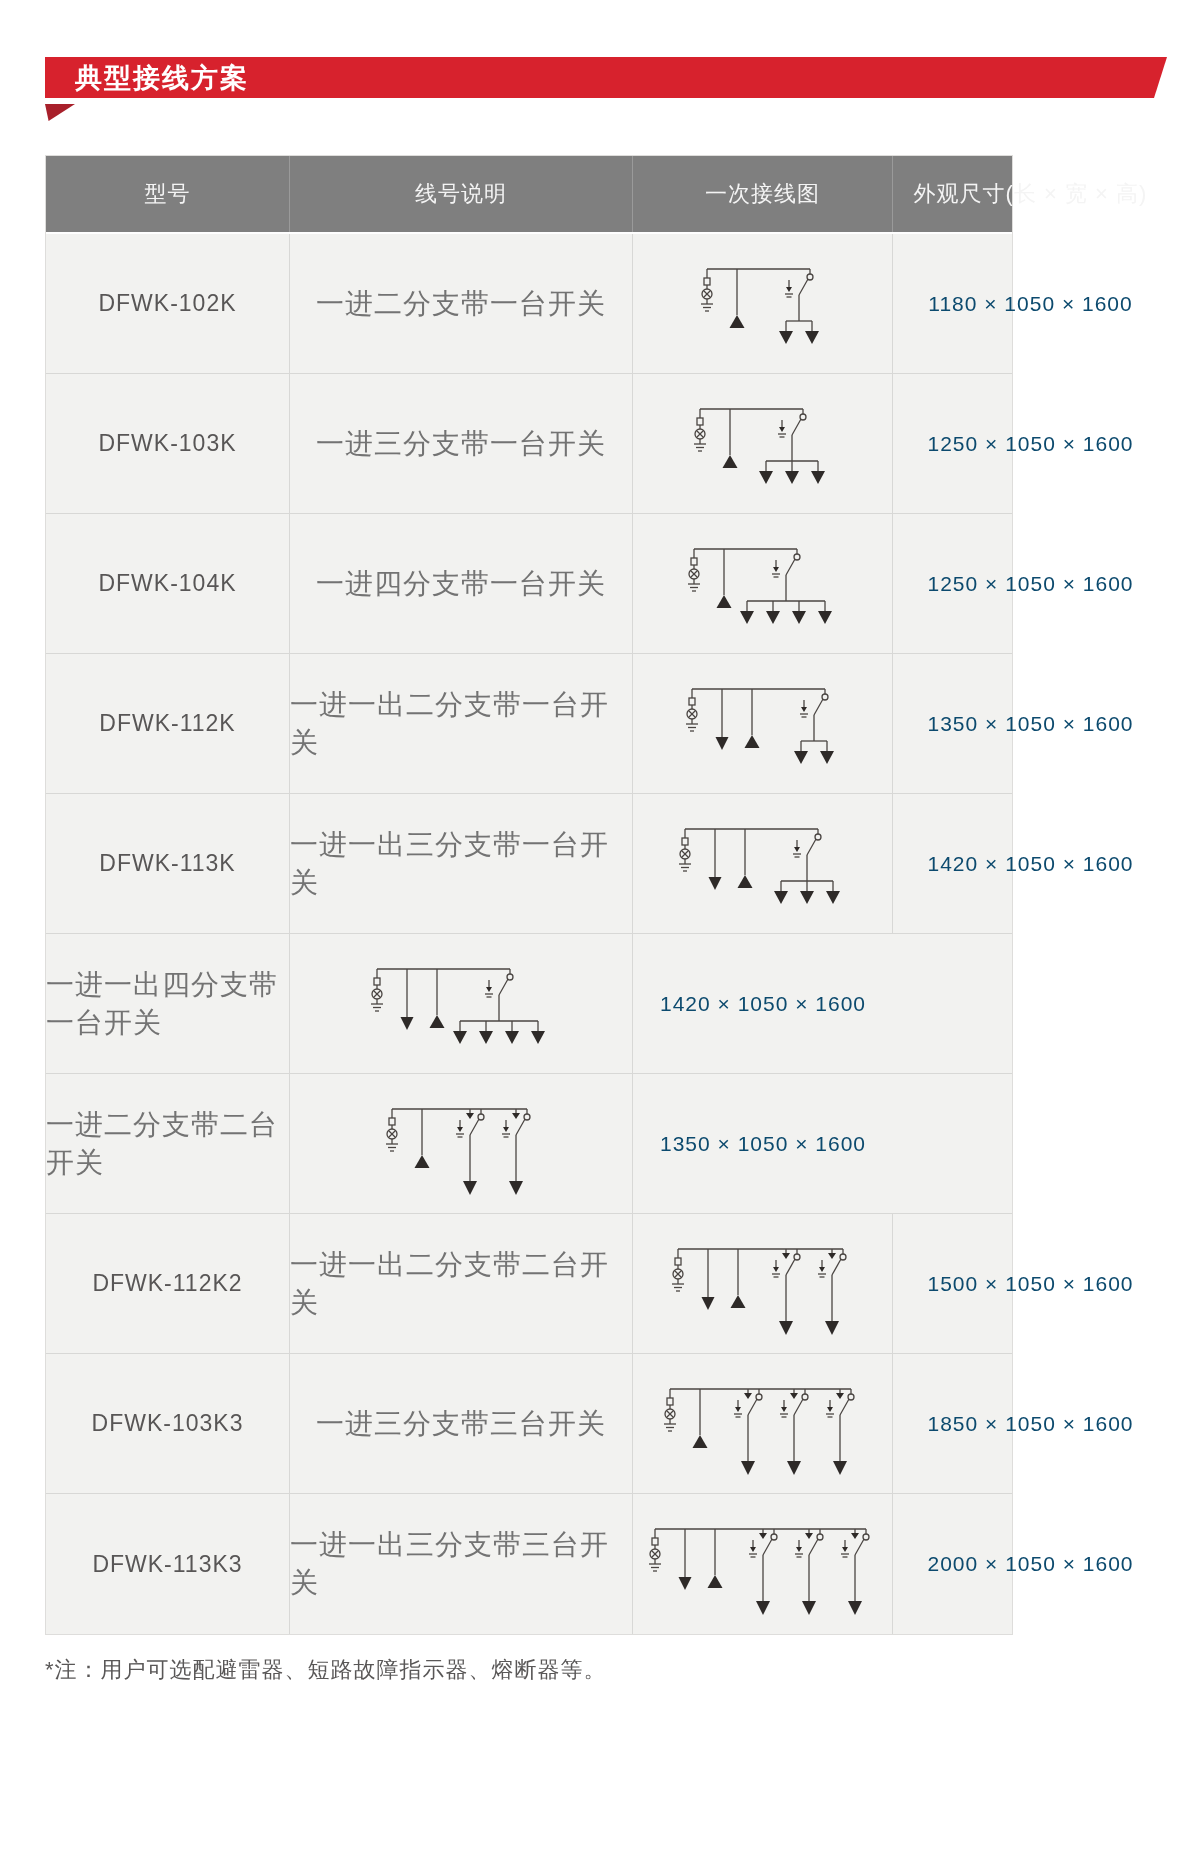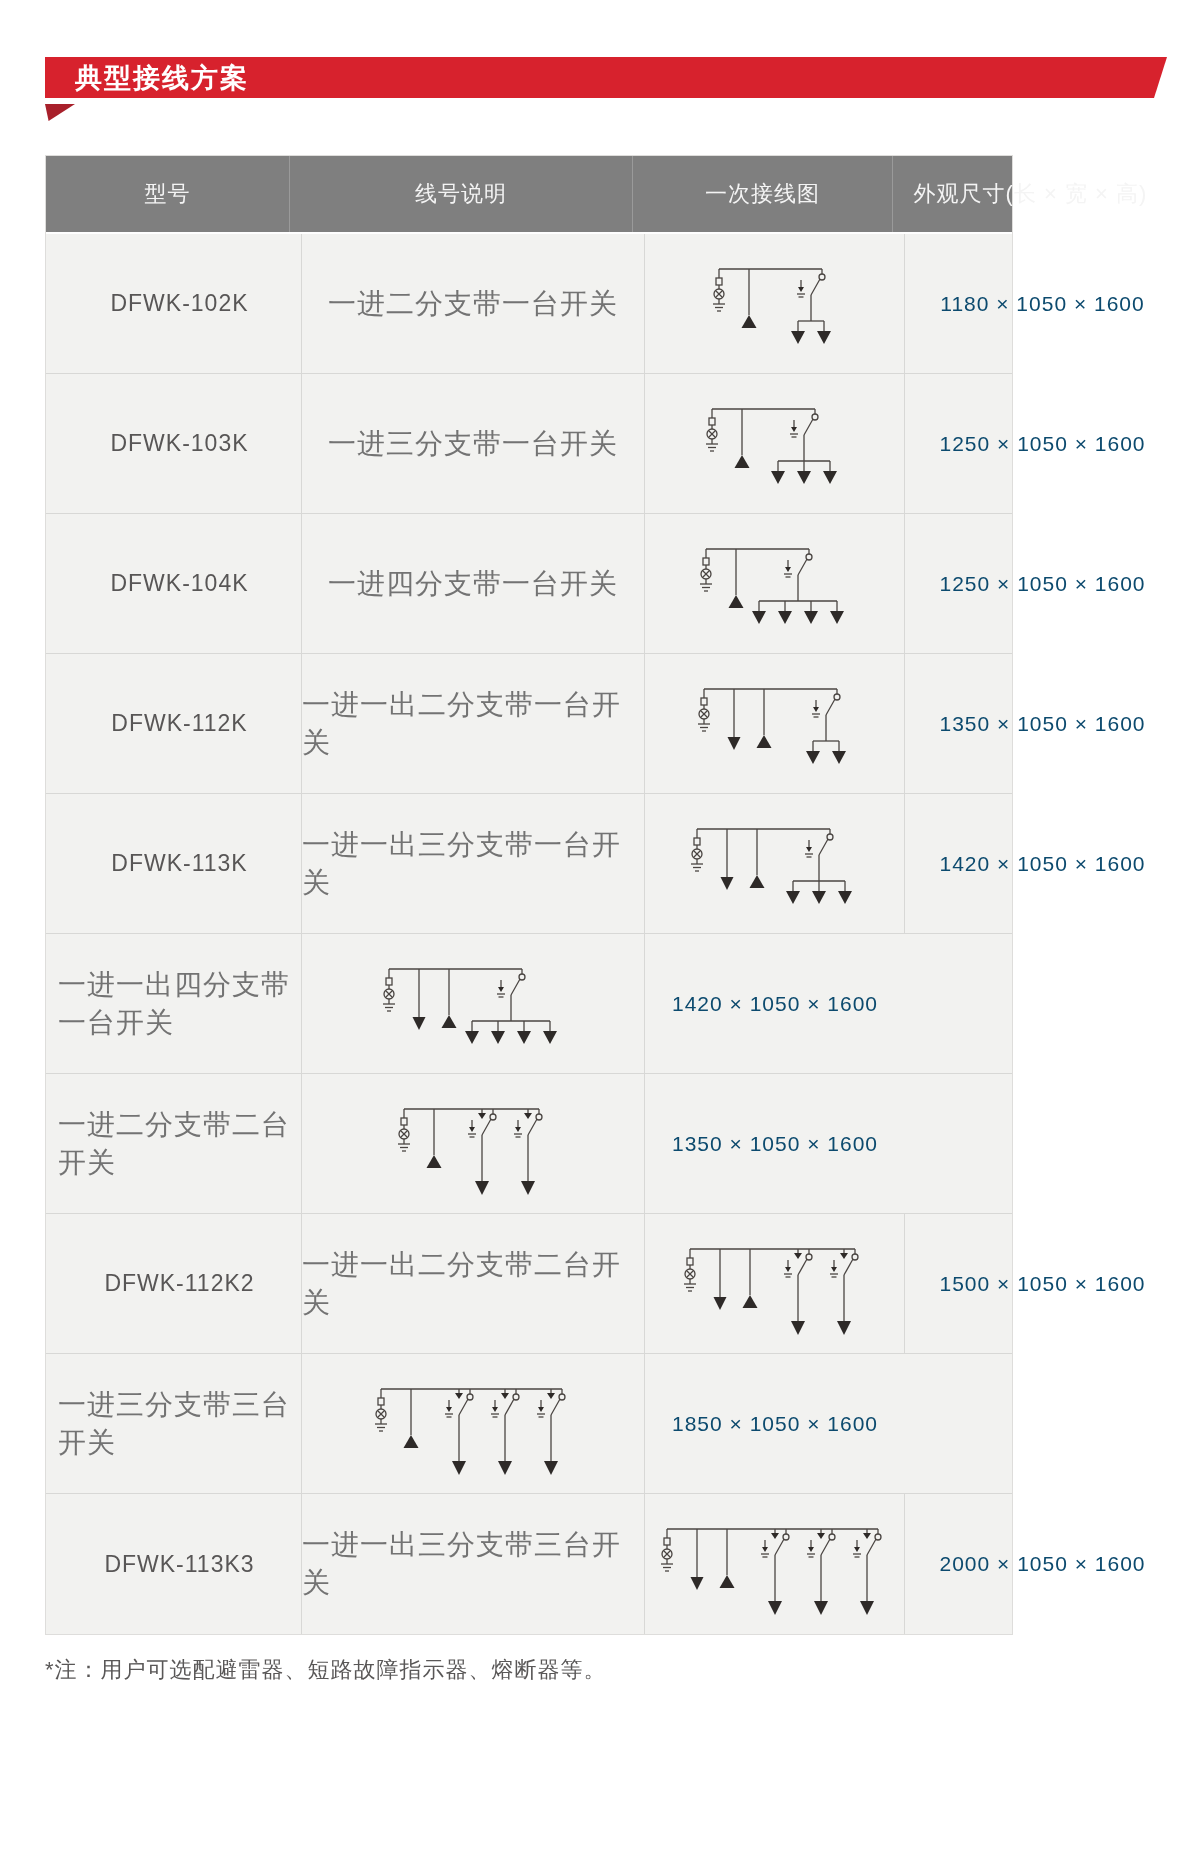--- a/index.html
+++ b/index.html
@@ -16,21 +16,21 @@
                  background:#a8202b; clip-path:polygon(0 0,100% 0,12% 100%); }
 
   
   .table { position:absolute; left:45px; top:137px; width:968px; border:1px solid #dedddb;margin-top:18px; }
   .thead { display:grid; grid-template-columns:244px 343px 260px 275px; height:78px;
            background:#7f7f7f; border-bottom:2px solid #ffffff; }
   .th { display:flex; align-items:center; justify-content:center; color:#f4f4f4;
         font-size:22px; letter-spacing:1px; border-right:1px solid #9a9a9a; }
   .th:last-child { border-right:none; }
   .trow { display:grid; grid-template-columns:244px 343px 260px 275px; height:140px;
-          background:#f2f2f0; border-bottom:1px solid #d8d8d6;padding-left:12px; }
+          background:#f2f2f0; border-bottom:1px solid #d8d8d6; }
   .trow:last-child { border-bottom:none; }
   .cell { display:flex; align-items:center; justify-content:center; border-right:1px solid #d8d8d6; }
   .cell:last-child { border-right:none; }
   .cell.model { color:#585656; font-size:23px; letter-spacing:1px; }
   .cell.desc  { color:#737373; font-size:28px; letter-spacing:1px; }
   .cell.dims  { color:#0c4a6e; font-size:21px; letter-spacing:1px;text-align:right; }
 
   
   .cell.diagram svg line, .cell.diagram svg rect, .cell.diagram svg circle {
       stroke:#4a4542; stroke-width:1.3; fill:none; }
@@ -435,20 +435,21 @@
                 <polygon class="f" points="166,24 174,24 170,30"></polygon>
                 <line x1="170" y1="46" x2="170" y2="92"></line>
                 <polygon class="f" points="163,92 177,92 170,106"></polygon>
               </g>
             </svg>
     </div>
     <div class="cell dims">1500 × 1050 × 1600</div>
   </div>
 
   <div class="trow">
+    <div class="cell model">DFWK-103K3</div>
     <div class="cell desc">一进三分支带三台开关</div>
     <div class="cell diagram">
       <svg xmlns="http://www.w3.org/2000/svg" viewBox="0 0 217 110" width="217" height="110">
               <line x1="16" y1="20" x2="197" y2="20"></line>
               <g>
                 <line x1="16" y1="20" x2="16" y2="29"></line>
                 <rect x="13" y="29" width="6" height="7"></rect>
                 <line x1="16" y1="36" x2="16" y2="40"></line>
                 <circle cx="16" cy="45" r="5"></circle>
                 <line x1="13" y1="42" x2="19" y2="48"></line>

